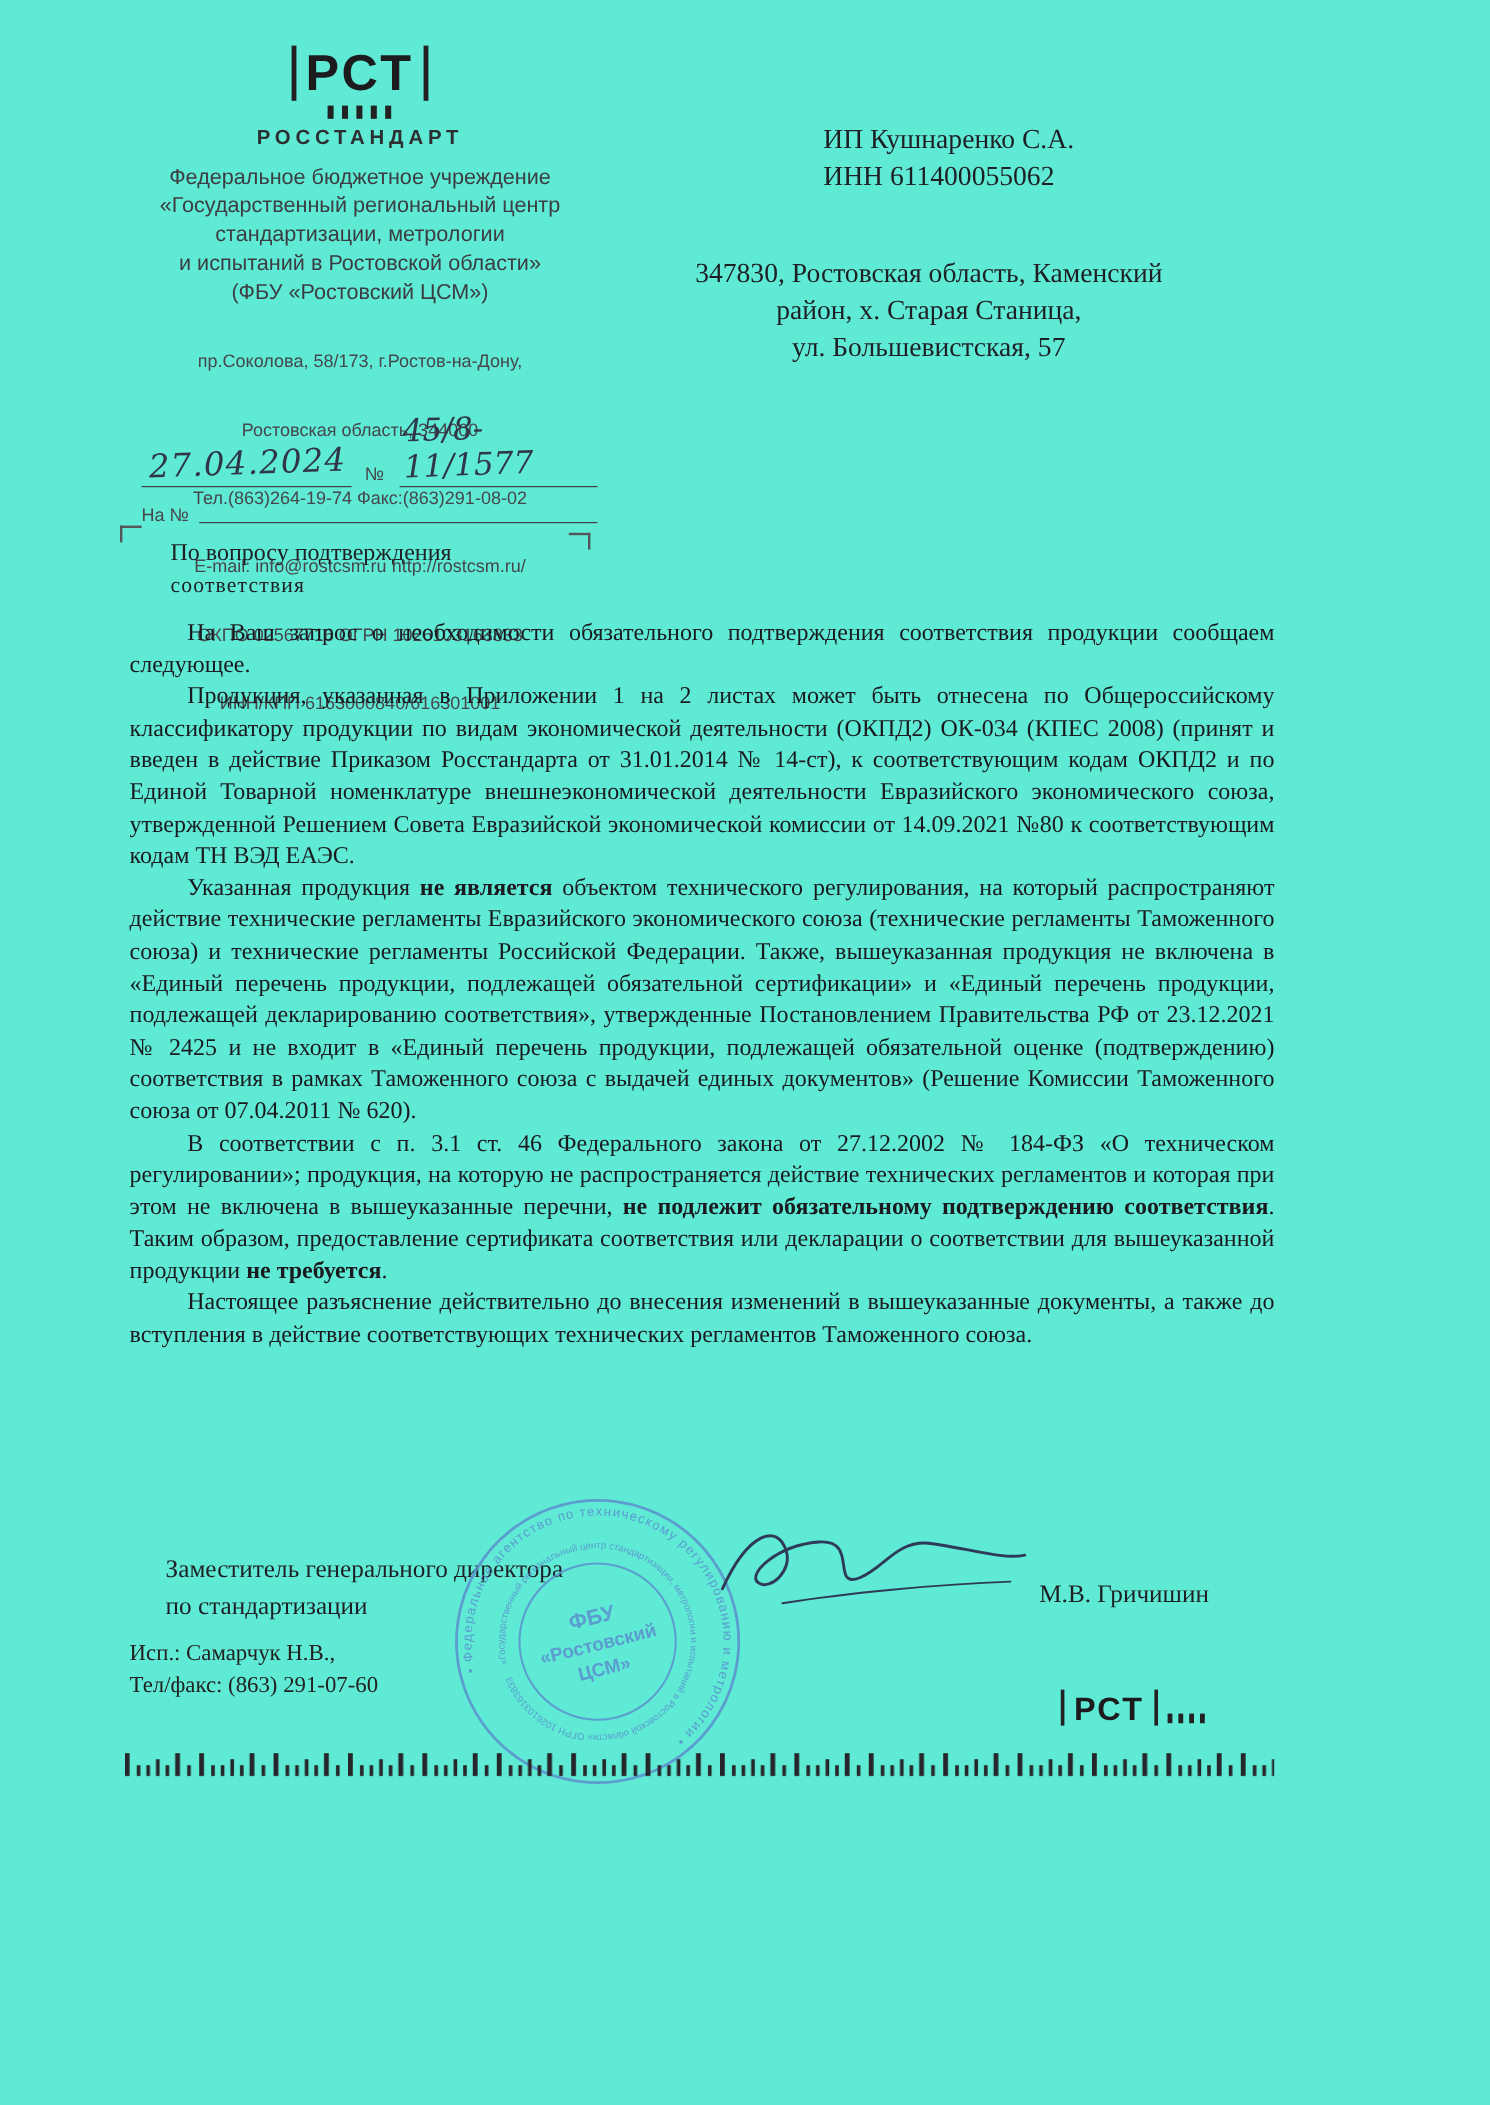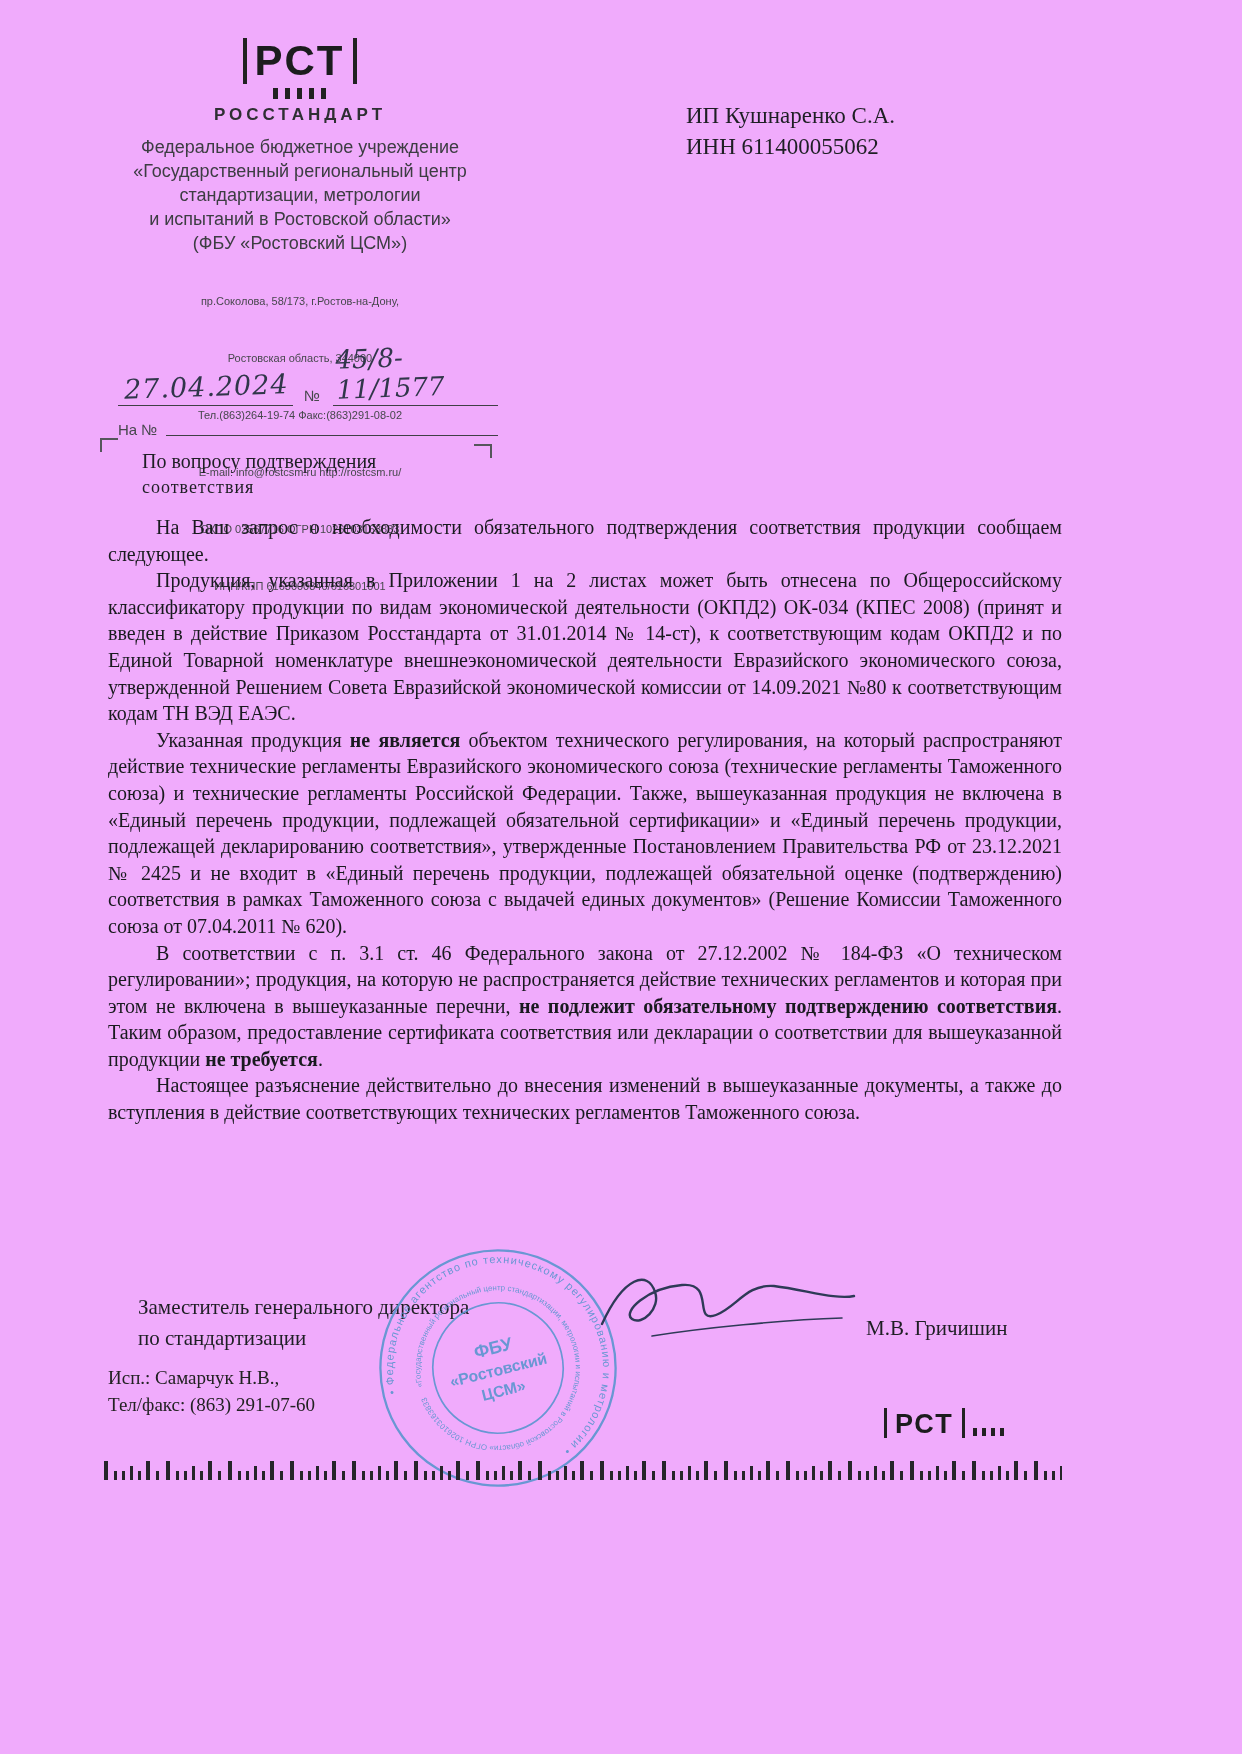--- a/index.html
+++ b/index.html
@@ -1,33 +1,33 @@
 <!DOCTYPE html>
 <html><head>
 <meta charset="utf-8">
 <style>
   html,body{margin:0;padding:0;background:#d8d8d4;}
   .page{
     position:relative;width:1242px;height:1754px;margin:0 auto;
-    background:#f0abfc;overflow:hidden;
+    background:#5eead4;overflow:hidden;
     font-family:"Liberation Serif",serif;color:#1e1f24;
   }
   
   .lh{position:absolute;left:100px;top:38px;width:400px;text-align:center;
       font-family:"Liberation Sans",sans-serif;color:#3a3b3f;}
   .rst-logo{display:inline-flex;flex-direction:column;align-items:center;margin-bottom:6px;}
   .rst-row{display:flex;align-items:center;gap:8px;}
   .rst-vbar{width:4px;height:46px;background:#222;}
   .rst-text{font-weight:800;font-size:42px;letter-spacing:3px;color:#1c1c1e;line-height:1;}
   .rst-minis{display:flex;gap:7px;margin-top:4px;}
   .rst-mini{width:5px;height:11px;background:#222;}
   .brand{font-weight:700;font-size:17px;letter-spacing:4px;color:#2e2f33;margin-bottom:10px;text-align:center;}
   .org-line{font-size:18px;line-height:24px;color:#3c3d42;}
   .contacts{margin-top:12px;}
-  .contact-line{font-size:11px;line-height:21px;color:#46474c;margin-top:36px;}
+  .contact-line{font-size:15px;line-height:21px;color:#46474c;margin-top:36px;}
   
   .date-row{position:absolute;left:118px;top:368px;width:380px;height:42px;
             font-family:"Liberation Sans",sans-serif;}
   .u-line{position:absolute;bottom:4px;height:0;border-bottom:1.6px solid #3f4045;}
   .u1{left:0;width:175px;}
   .u2{left:215px;width:165px;}
   .num-label{position:absolute;left:186px;bottom:6px;font-size:15px;color:#46474c;}
   .hand{font-family:"DejaVu Serif",serif;font-style:italic;color:#30364a;}
   .hand-date{position:absolute;left:6px;bottom:8px;font-size:27px;transform:rotate(-2deg);letter-spacing:1px;}
   .hand-num{position:absolute;left:218px;bottom:8px;font-size:26px;transform:rotate(-2deg);}
@@ -117,20 +117,25 @@
     <span class="ref-line"></span>
   </div>
 
   <span class="corner corner-tl"></span>
   <span class="corner corner-tr"></span>
 
   <div class="recipient-id">
     <div>ИП Кушнаренко С.А.</div>
     <div>ИНН 611400055062</div>
   </div>
+  <div class="recipient-addr">
+    <div>347830, Ростовская область, Каменский</div>
+    <div>район, х. Старая Станица,</div>
+    <div>ул. Большевистская, 57</div>
+  </div>
 
   <div class="subject">
     <div>По вопросу подтверждения</div>
     <div class="subject-l2">соответствия</div>
   </div>
 
   <div class="body">
     <p>На Ваш запрос о необходимости обязательного подтверждения соответствия продукции сообщаем следующее.</p>
     <p>Продукция, указанная в Приложении 1 на 2 листах может быть отнесена по Общероссийскому классификатору продукции по видам экономической деятельности (ОКПД2) ОК-034 (КПЕС 2008) (принят и введен в действие Приказом Росстандарта от 31.01.2014 № 14-ст), к соответствующим кодам ОКПД2 и по Единой Товарной номенклатуре внешнеэкономической деятельности Евразийского экономического союза, утвержденной Решением Совета Евразийской экономической комиссии от 14.09.2021 №80 к соответствующим кодам ТН ВЭД ЕАЭС.</p>
     <p><span>Указанная продукция </span><b>не является</b><span> объектом технического регулирования, на который распространяют действие технические регламенты Евразийского экономического союза (технические регламенты Таможенного союза) и технические регламенты Российской Федерации. Также, вышеуказанная продукция не включена в «Единый перечень продукции, подлежащей обязательной сертификации» и «Единый перечень продукции, подлежащей декларированию соответствия», утвержденные Постановлением Правительства РФ от 23.12.2021 № 2425 и не входит в «Единый перечень продукции, подлежащей обязательной оценке (подтверждению) соответствия в рамках Таможенного союза с выдачей единых документов» (Решение Комиссии Таможенного союза от 07.04.2011 № 620).</span></p>

